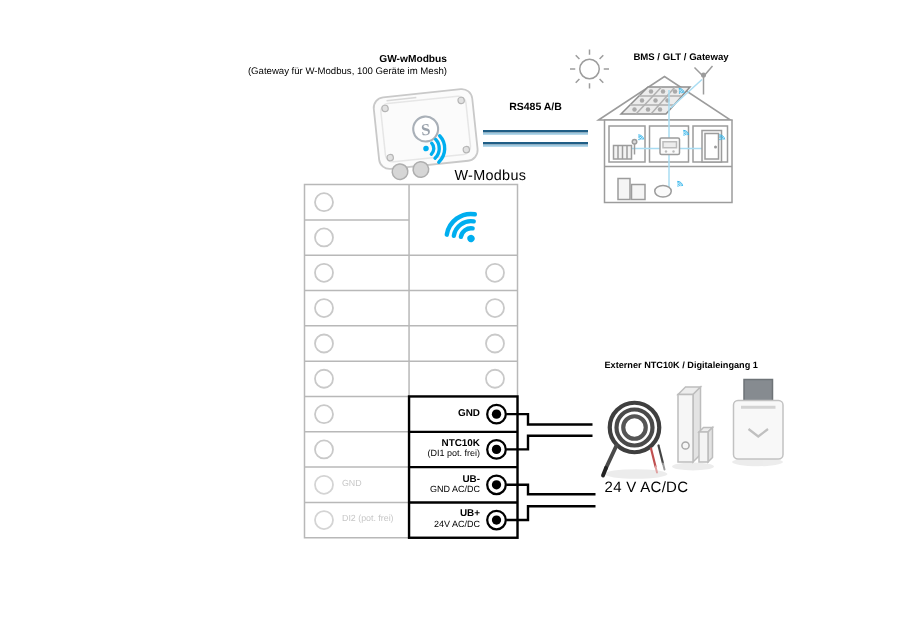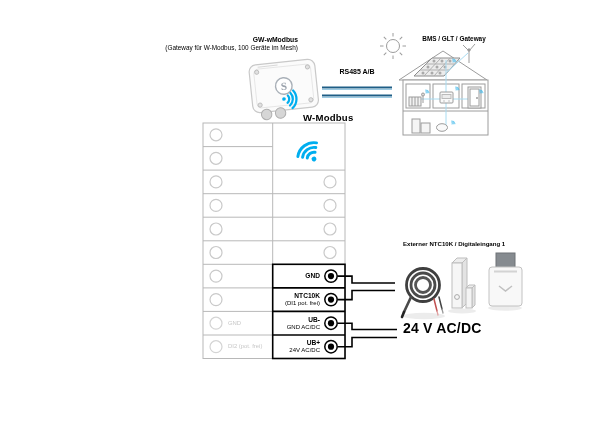--- a/index.html
+++ b/index.html
@@ -5,29 +5,29 @@
   html,body{margin:0;padding:0;background:#fff;}
   #stage{position:relative;width:600px;height:424px;background:#fff;overflow:hidden;
          font-family:"Liberation Sans",sans-serif;color:#000;}
   .abs{position:absolute;}
   .txt{white-space:nowrap;}
   .gw-title{right:302px;top:36px;text-align:right;line-height:8px;}
   .gw-line1{font-size:6.8px;font-weight:bold;}
   .gw-line2{font-size:6.4px;}
   .rs485{left:322px;top:68px;width:70px;text-align:center;font-size:7px;font-weight:bold;}
   .bms{left:408px;top:35px;width:92px;text-align:center;font-size:6.4px;font-weight:bold;}
-  .wmodbus{left:303px;top:112px;font-size:9.6px;font-weight:bold;letter-spacing:.2px;text-align:right;}
+  .wmodbus{left:303px;top:112px;font-size:9.6px;font-weight:normal;letter-spacing:.2px;text-align:right;}
   .term{right:280px;text-align:right;line-height:7.6px;}
   .term .l1{font-size:6.6px;font-weight:bold;}
   .term .l2{font-size:6px;}
   .t0{top:272px;} .t1{top:292px;} .t2{top:316px;} .t3{top:339px;}
   .grayLbl{left:228px;font-size:5.9px;color:#c7c7c7;}
   .g0{top:319.5px;} .g1{top:343px;}
   .externer{left:403px;top:240px;font-size:6.1px;font-weight:bold;}
-  .power{left:403px;top:320px;font-size:14px;font-weight:bold;letter-spacing:.2px;}
+  .power{left:403px;top:320px;font-size:10px;font-weight:normal;letter-spacing:.2px;}
   svg{position:absolute;left:0;top:0;}
 </style>
 </head>
 <body>
 
 <div id="stage">
 
 <svg width="600" height="424" viewBox="0 0 600 424">
   <defs>
     <g id="wifiProto" stroke="currentColor" fill="none" stroke-width="2.8" stroke-linecap="round">

